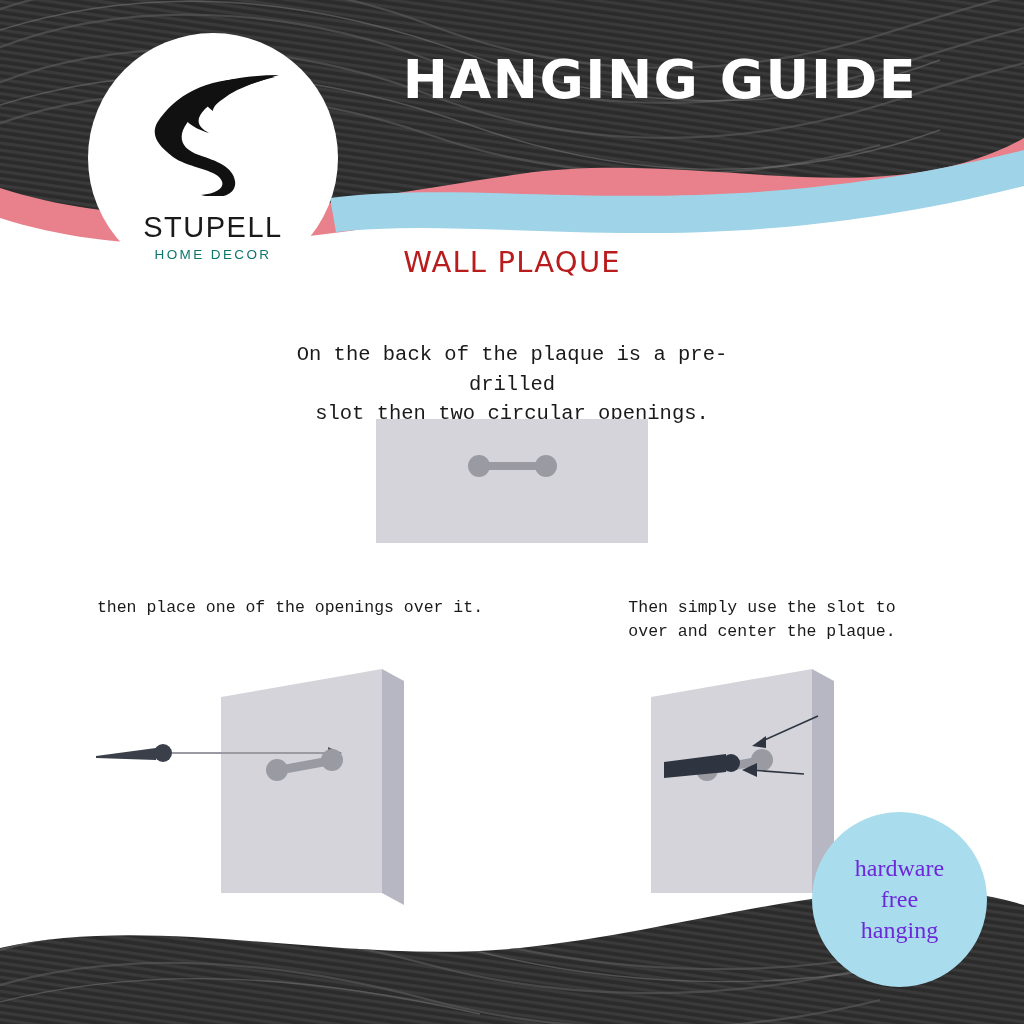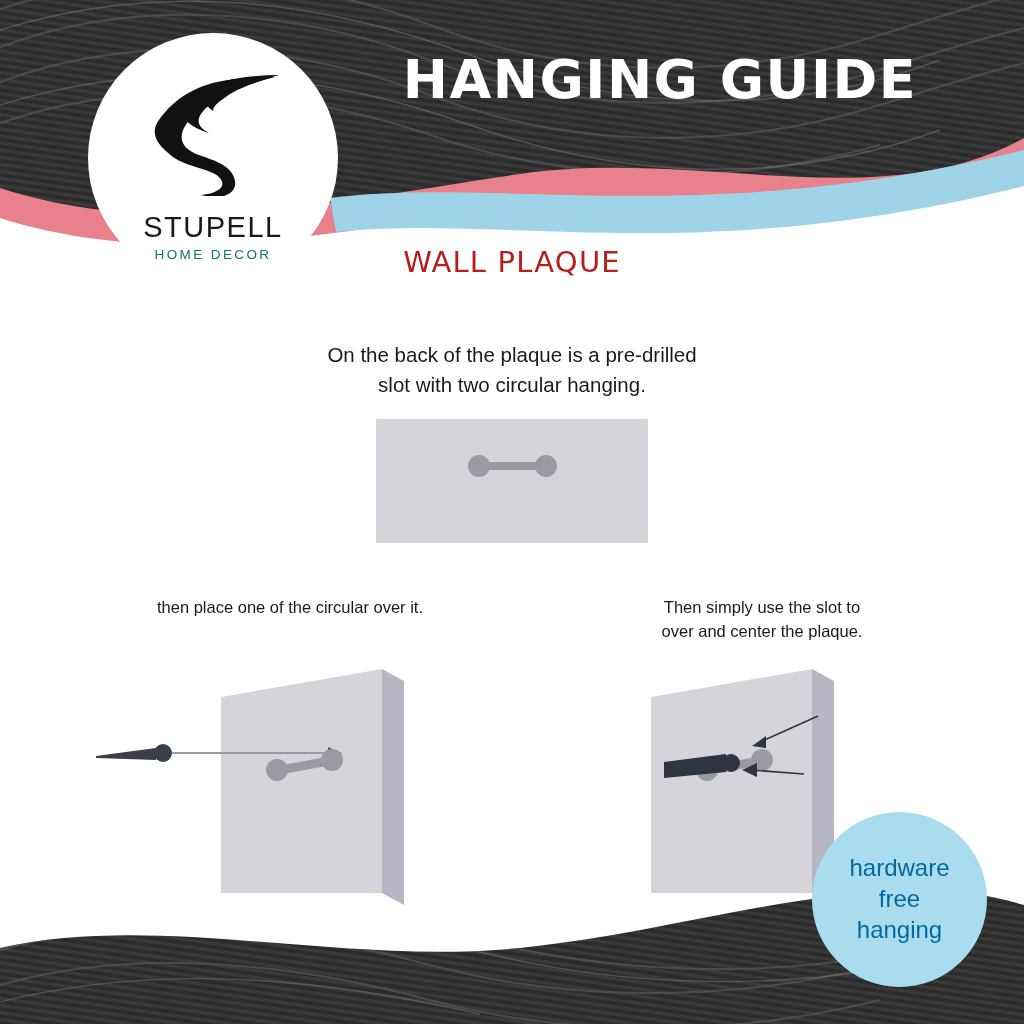--- a/index.html
+++ b/index.html
@@ -88,21 +88,21 @@
     font-family: "DejaVu Sans", sans-serif;
     font-size: 29px;
     letter-spacing: 1.2px;
     color: #b91c1c;
   }
   
   .step-text {
     position: absolute;
     text-align: center;
     color: #1a1a1a;
-    font-family: Liberation Sans, sans-serif;
+    font-family: Liberation Mono, monospace;
     line-height: 1.45;
   }
   #step1-text {
     left: 262px;
     top: 340px;
     width: 500px;
     font-size: 20.5px;
   }
   #step2-text {
     left: 78px;
@@ -127,23 +127,23 @@
     border-radius: 50%;
     background: #a9dced;
     z-index: 6;
     display: flex;
     flex-direction: column;
     align-items: center;
     justify-content: center;
   }
   #hardware-bubble span {
     display: block;
-    font-family: Liberation Sans, sans-serif;
+    font-family: Liberation Serif, serif;
     font-size: 24px;
-    color: #0369a1;
+    color: #6d28d9;
     line-height: 1.28;
   }
   
   #illustrations { z-index: 4; }
   #background { z-index: 1; }
 </style>
 </head>
 <body>
 
 <div id="page">
@@ -264,25 +264,25 @@
       </g>
     </svg>
     <div id="logo-name">STUPELL</div>
     <div id="logo-sub">HOME DECOR</div>
   </div>
 
   <div id="product-type">WALL PLAQUE</div>
 
   <div class="step-text" id="step1-text">
     <span class="line">On the back of the plaque is a pre-drilled</span>
-    <span class="line">slot with two circular hanging.</span>
+    <span class="line">slot then two circular openings.</span>
   </div>
 
   <div class="step-text" id="step2-text">
-    <span class="line">then place one of the circular over it.</span>
+    <span class="line">then place one of the openings over it.</span>
   </div>
 
   <div class="step-text" id="step3-text">
     <span class="line">Then simply use the slot to</span>
     <span class="line">over and center the plaque.</span>
   </div>
 
   <div id="hardware-bubble">
     <span>hardware</span>
     <span>free</span>

